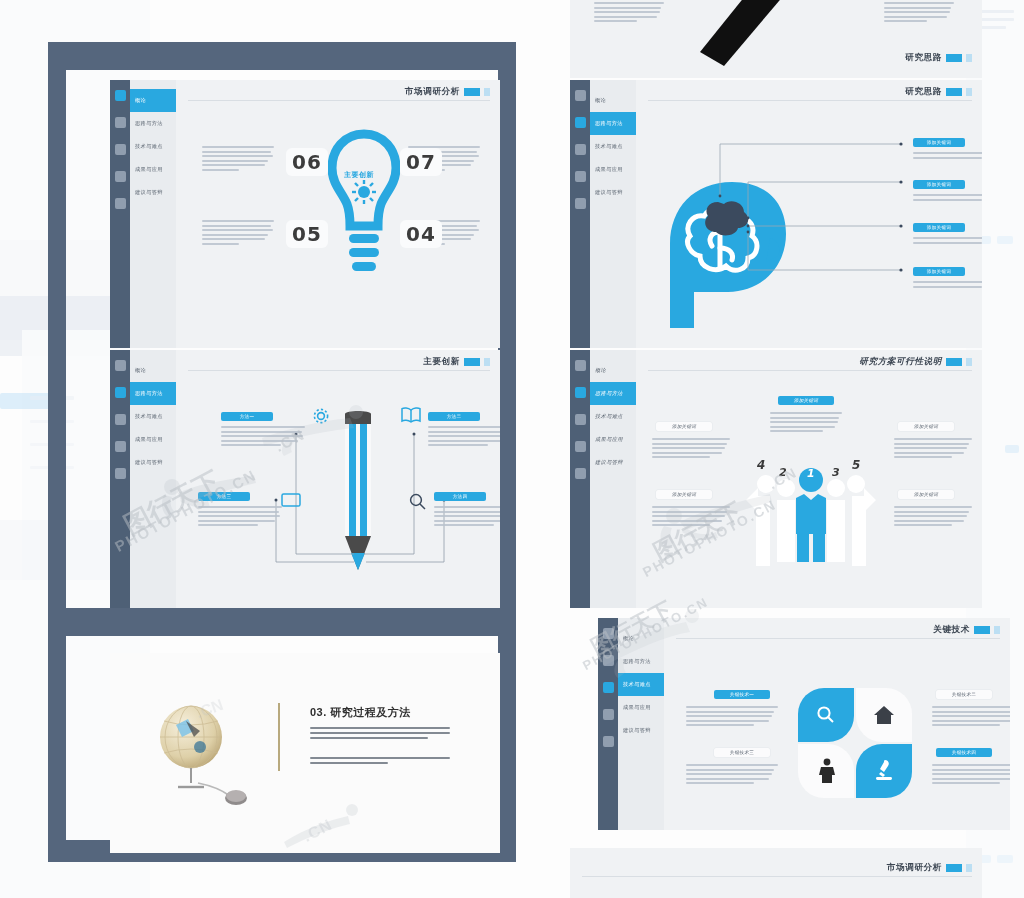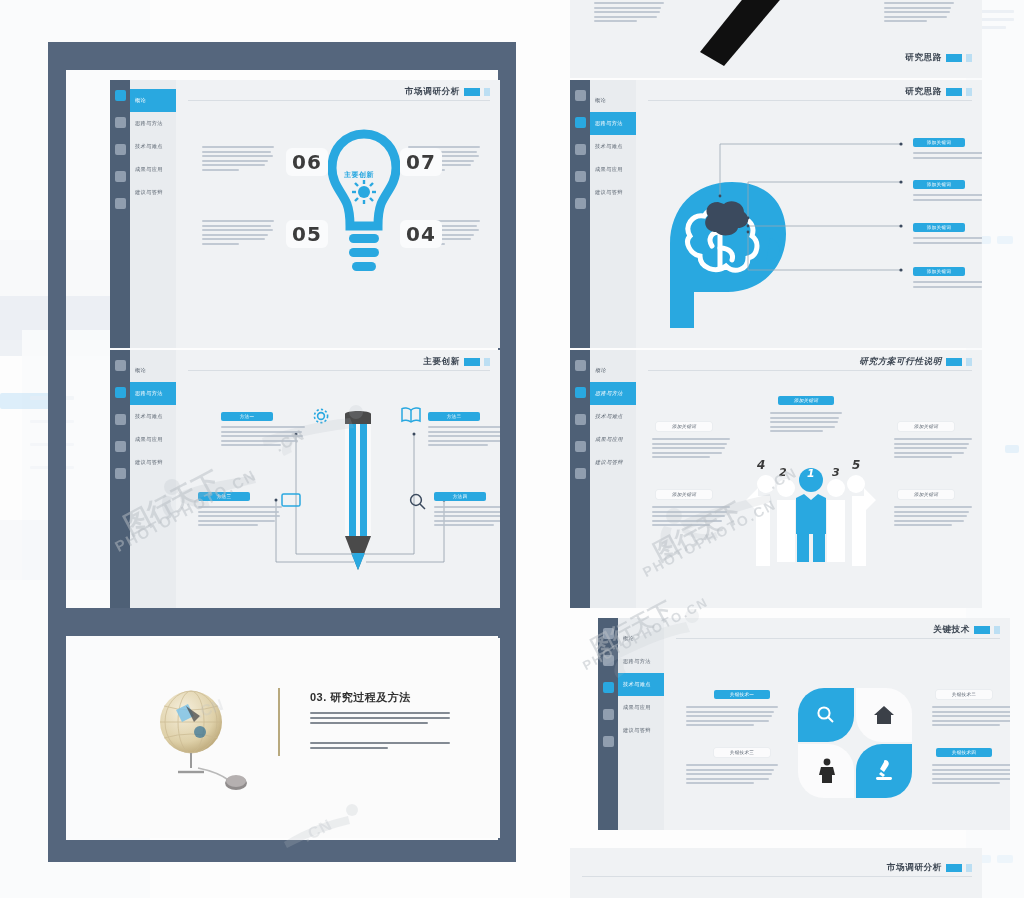--- a/index.html
+++ b/index.html
@@ -515,21 +515,21 @@
         <div class="rail-item">
             <span class="lbl">成果与应用</span>
           </div>
         <div class="rail-item">
             <span class="lbl">建议与答辩</span>
           </div>
       </div>
     </div>
   </div>
 
-  <div class="slide" style="left:110px;top:638px;width:390px;height:200px;background:#22c55e;text-decoration:underline;">
+  <div class="slide" style="left:110px;top:653px;width:390px;height:200px;background:#22c55e;text-decoration:underline;">
     <div style="position:absolute;inset:0;background:#fbfbfb;">
 
       <svg style="position:absolute;left:38px;top:48px;" width="110" height="110" viewBox="0 0 110 110">
         <defs>
           <radialGradient id="gg" cx="38%" cy="32%" r="72%">
             <stop offset="0%" stop-color="#f6efdc"></stop>
             <stop offset="70%" stop-color="#ded0a8"></stop>
             <stop offset="100%" stop-color="#bda97a"></stop>
           </radialGradient>
         </defs>

